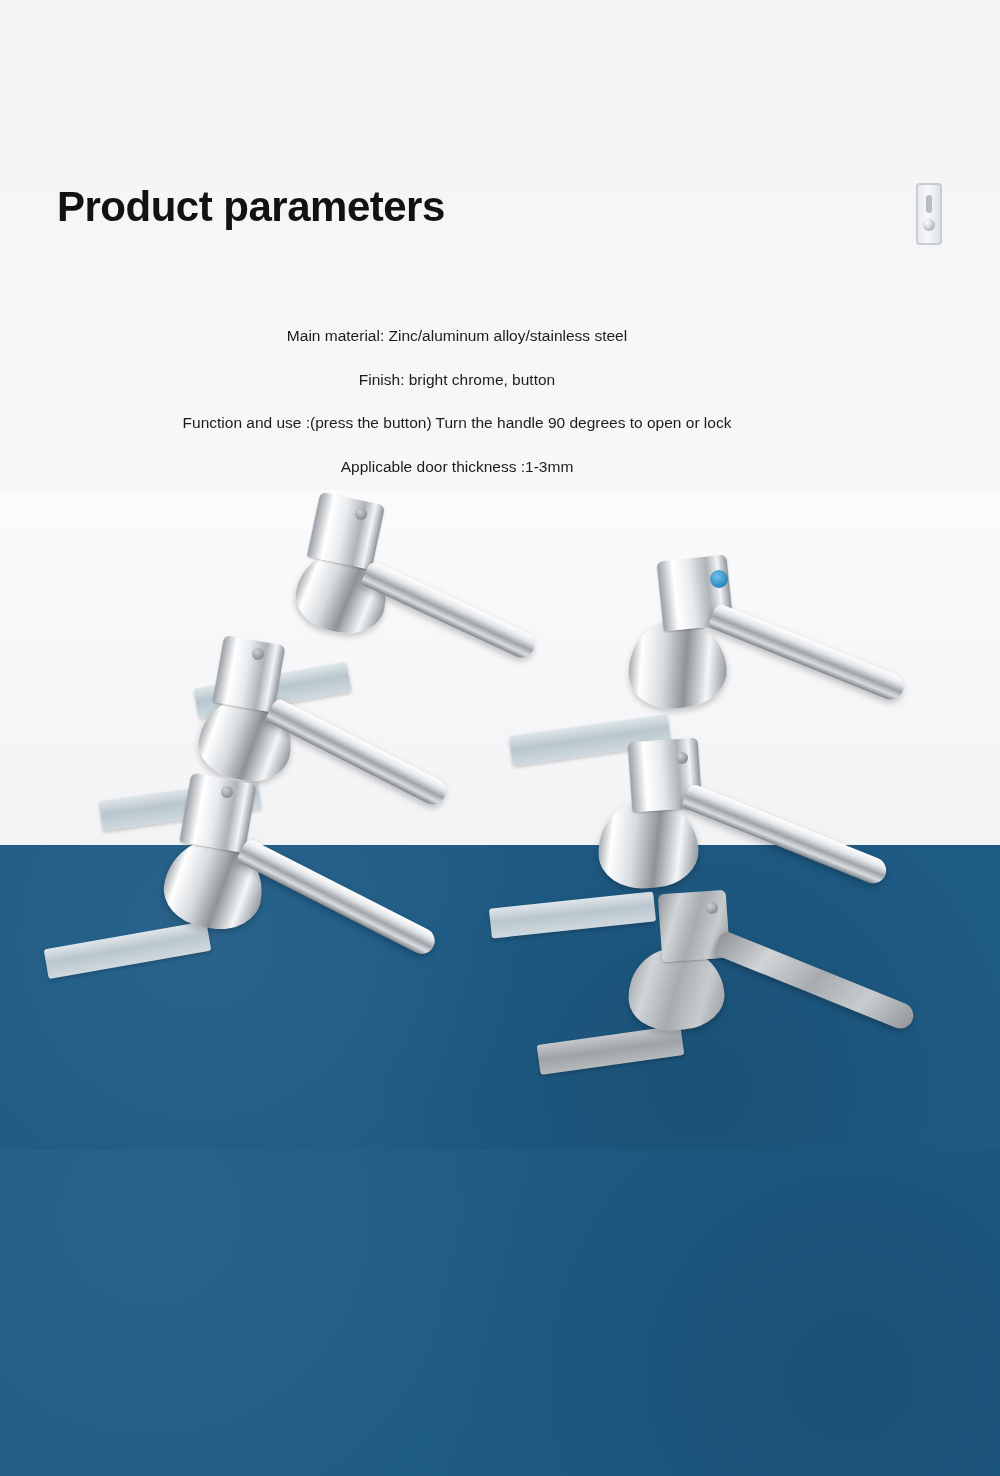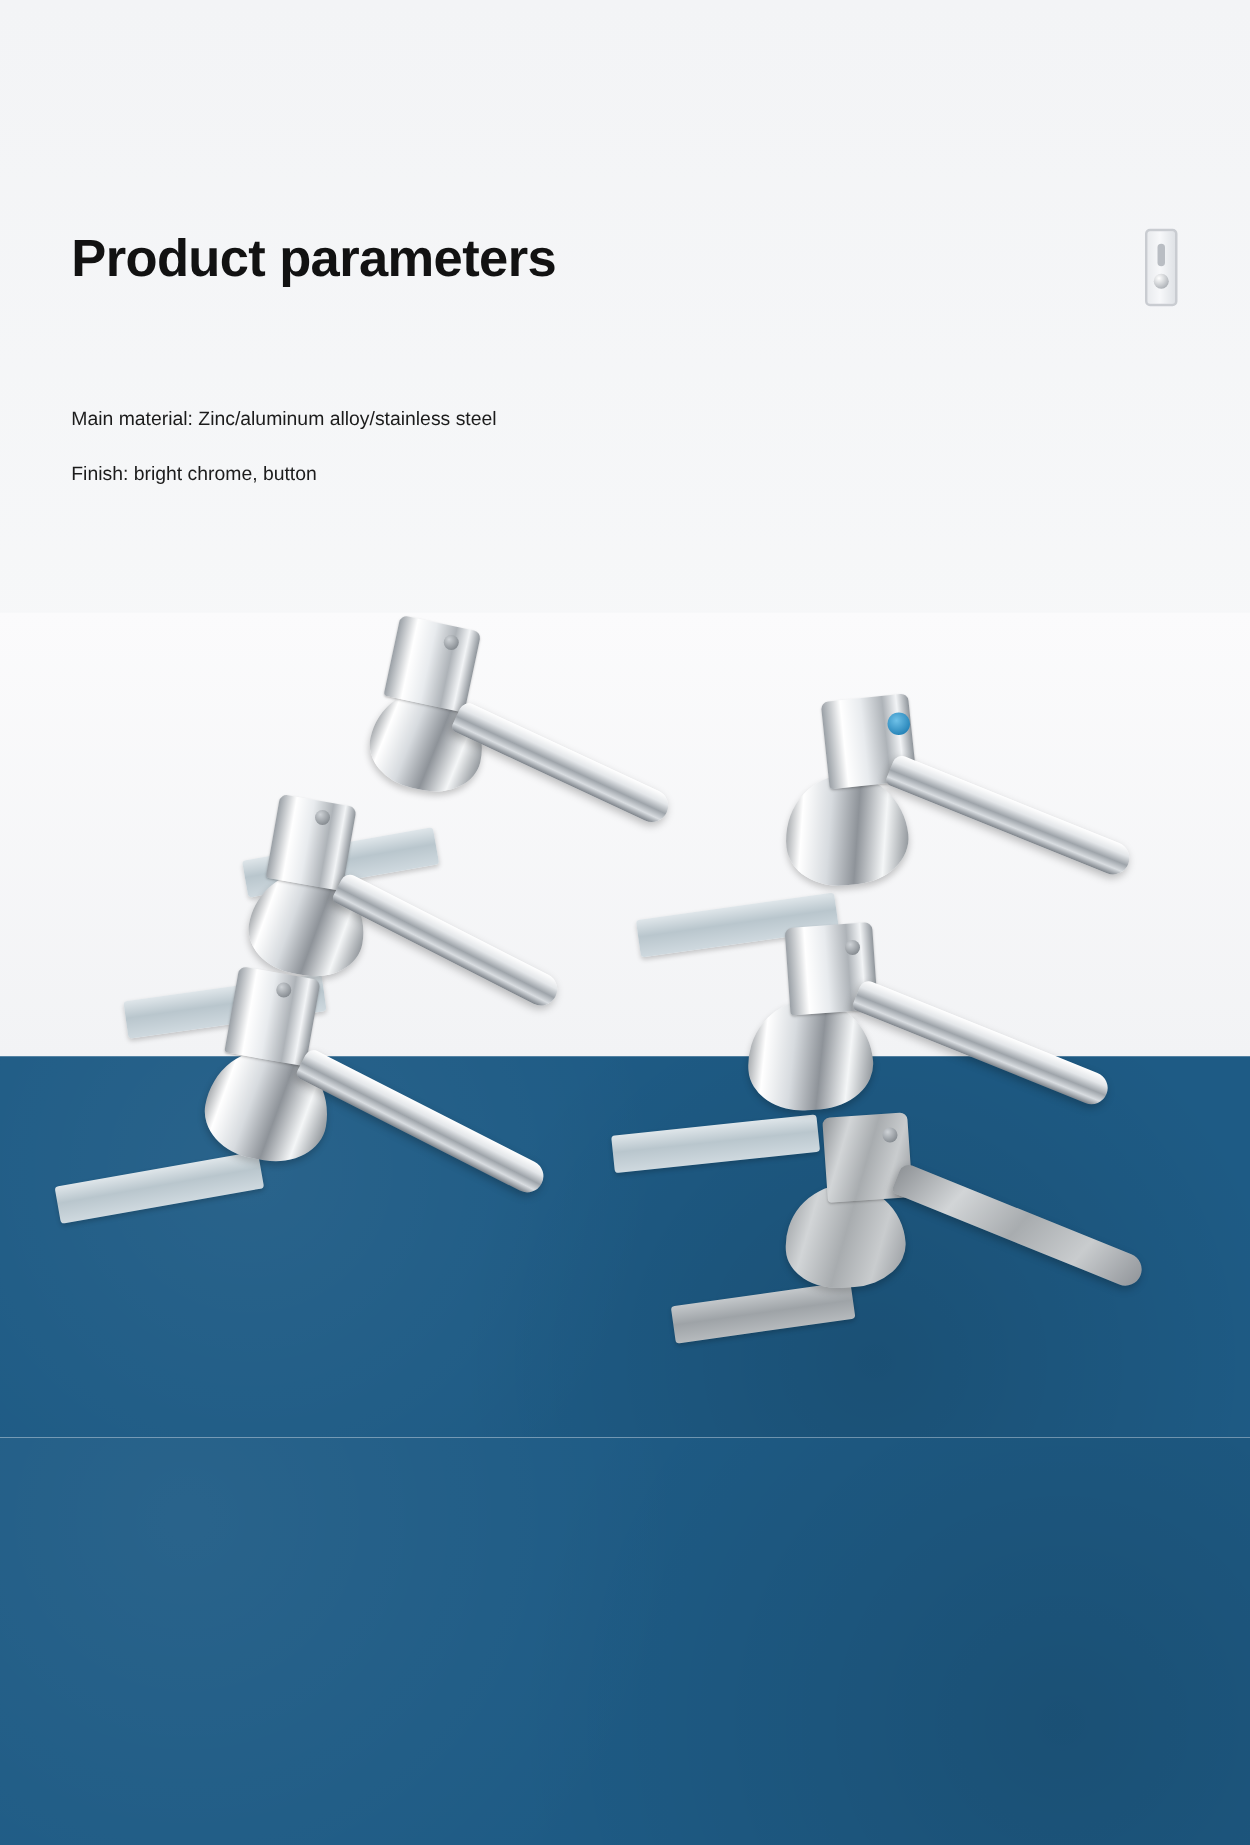--- a/index.html
+++ b/index.html
@@ -64,20 +64,21 @@
     border-radius: 50%;
     background: radial-gradient(circle at 35% 30%, #ffffff, #b4b8bd 70%, #8d9298 100%);
   }
 
   
   .specs {
     position: absolute;
     left: 57px;
     top: 328px;
     width: 800px;
+    text-align: center;
   }
   .spec-line {
     font-size: 15.5px;
     color: #1c1c1c;
     line-height: 1;
     margin-bottom: 28px;
     white-space: nowrap;
   }
 
   
@@ -181,20 +182,22 @@
     <div class="page-title">Product parameters</div>
     <div class="corner-mark">
       <div class="slot"></div>
       <div class="knob"></div>
     </div>
   </div>
 
   <div class="specs">
     <div class="spec-line">Main material: Zinc/aluminum alloy/stainless steel</div>
     <div class="spec-line">Finish: bright chrome, button</div>
+    <div class="spec-line">Function and use :(press the button) Turn the handle 90 degrees to open or lock</div>
+    <div class="spec-line">Applicable door thickness :1-3mm</div>
   </div>
 
   <div class="photo">
     <div class="photo-bg-top"></div>
     <div class="photo-bg-bottom"></div>
 
     <div class="handle" style="left:185px; top:0px; width:360px; height:360px;">
       <div class="tongue" style="left:10px; top:185px; width:155px; transform:rotate(-10deg);"></div>
       <div class="bell" style="left:112px; top:62px; width:90px; height:80px; transform:rotate(12deg);"></div>
       <div class="cap" style="left:128px; top:8px; width:66px; height:66px; transform:rotate(12deg);"></div>

